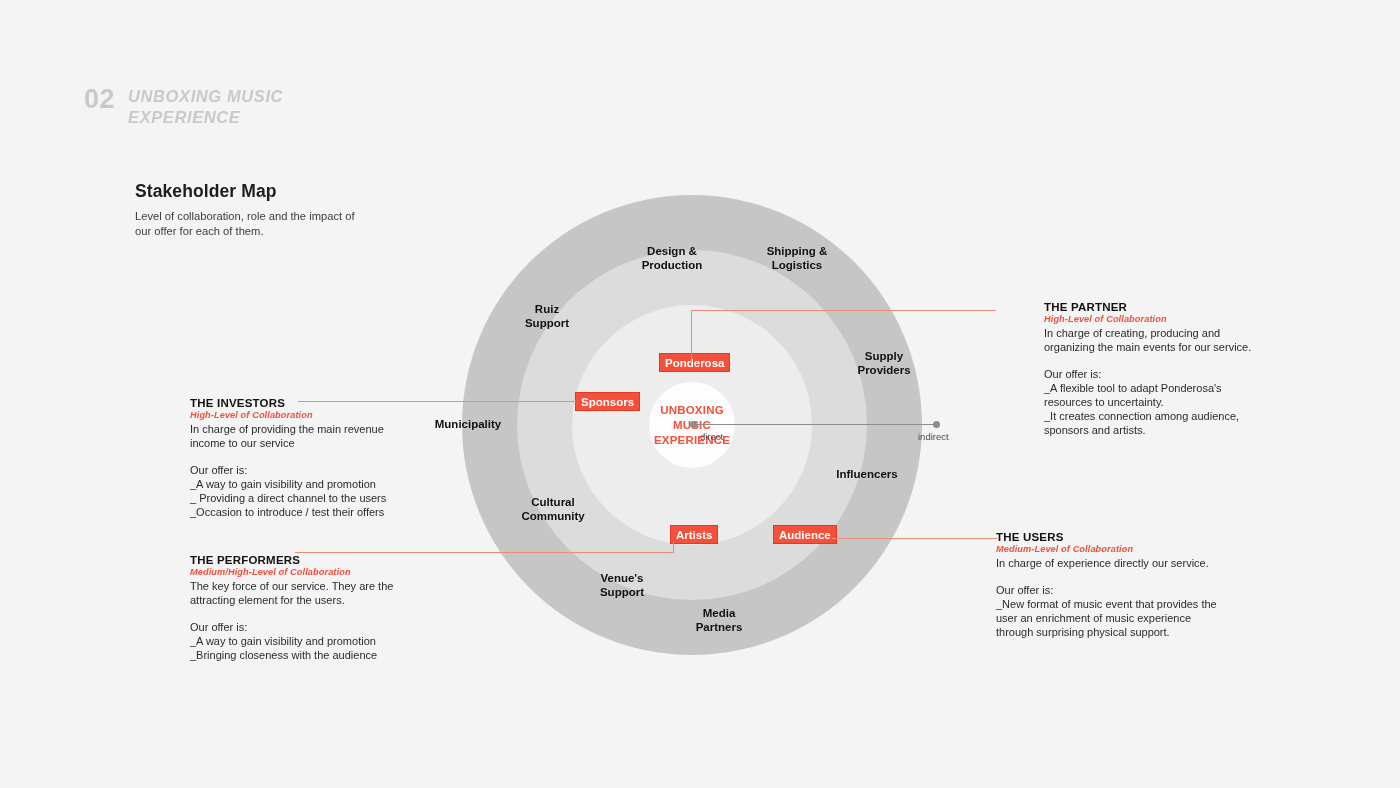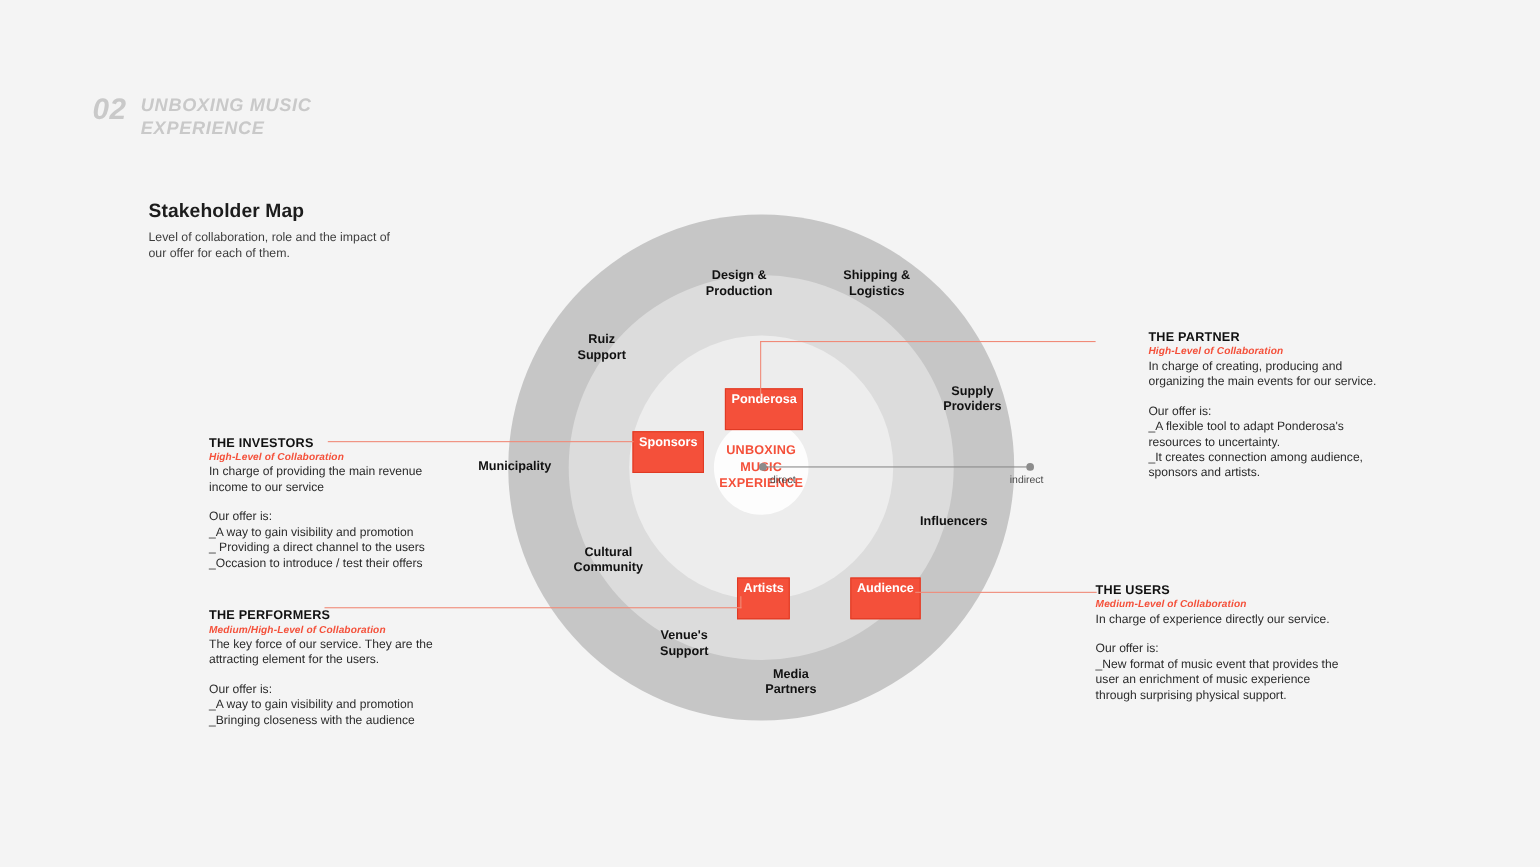--- a/index.html
+++ b/index.html
@@ -9,21 +9,21 @@
     font-family:"Liberation Sans", sans-serif;
     position:relative;
     overflow:hidden;
     -webkit-font-smoothing:antialiased;
   }
   .slide{position:absolute;inset:0;}
 
   
   .header{position:absolute;left:84px;top:86px;display:flex;align-items:flex-start;}
   .hd-num{
-    font-size:27px;font-weight:bold;font-style:italic;color:#c9c9c9;
+    font-size:27px;font-weight:bold;color:#c9c9c9;
     letter-spacing:.5px;line-height:1;margin-right:13px;
   }
   .hd-sub{
     font-size:16.5px;font-weight:bold;font-style:italic;color:#c9c9c9;
     letter-spacing:.6px;line-height:1.28;width:170px;
   }
   .hd-main{
     font-size:27px;font-weight:bold;font-style:italic;color:#f4503a;
     letter-spacing:.2px;line-height:1;margin-left:16px;white-space:nowrap;
   }
@@ -50,21 +50,21 @@
   }
   .axis-dot{
     position:absolute;width:7px;height:7px;border-radius:50%;background:#8c8c8c;
   }
   .axis-label{position:absolute;font-size:9.5px;color:#4a4a4a;}
 
   
   .chip{
     position:absolute;background:#f4503a;color:#fff;
     font-size:11.5px;font-weight:bold;line-height:1;
-    padding:4px 5px 20px 5px;border:1px solid #e03a24;
+    padding:4px 5px 1px 5px;border:1px solid #e03a24;
     white-space:nowrap;
   }
 
   
   .conn{position:absolute;background:#f08a78;}
   .conn.h{height:1px;}
   .conn.v{width:1px;}
 
   
   .block{position:absolute;}

